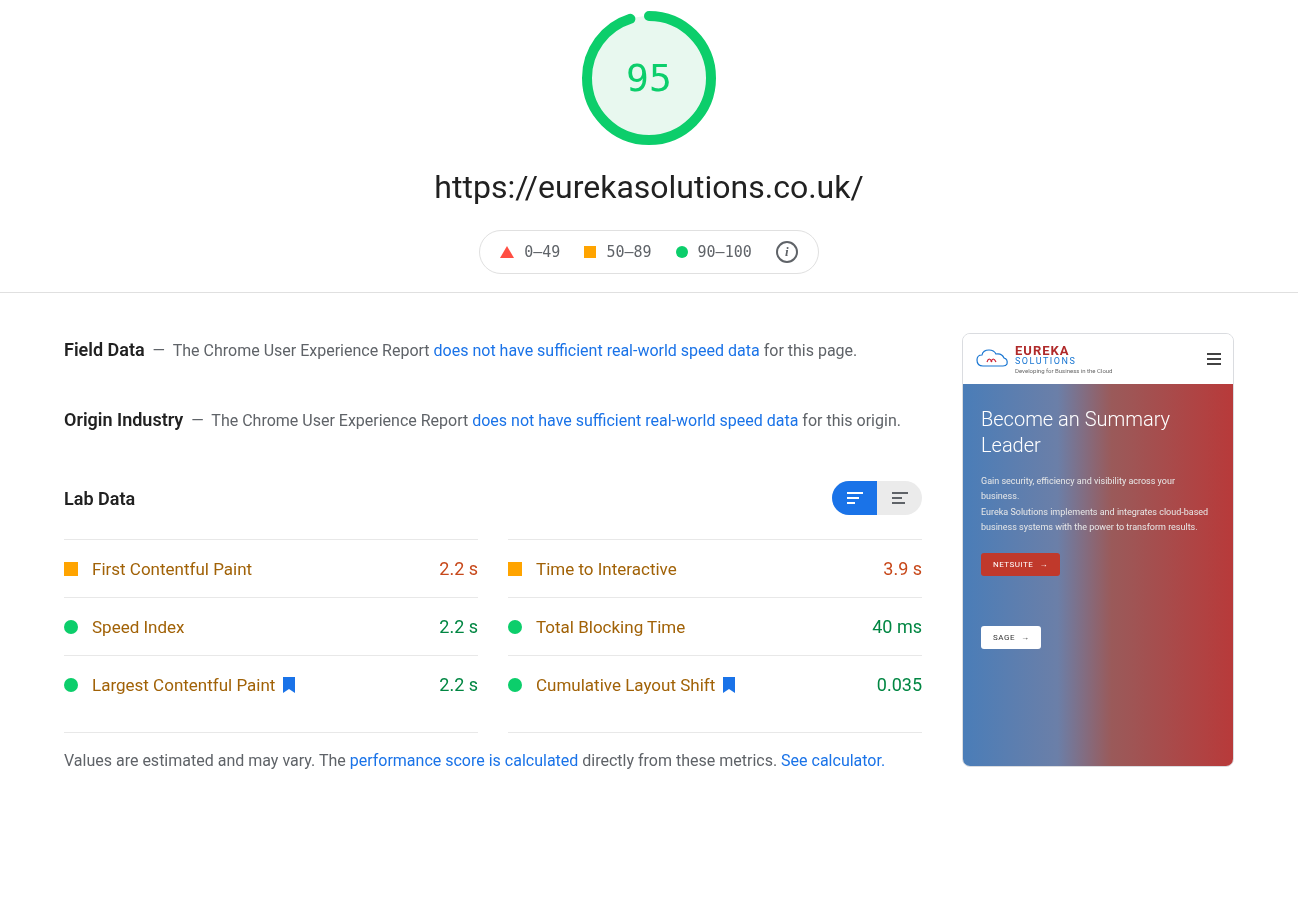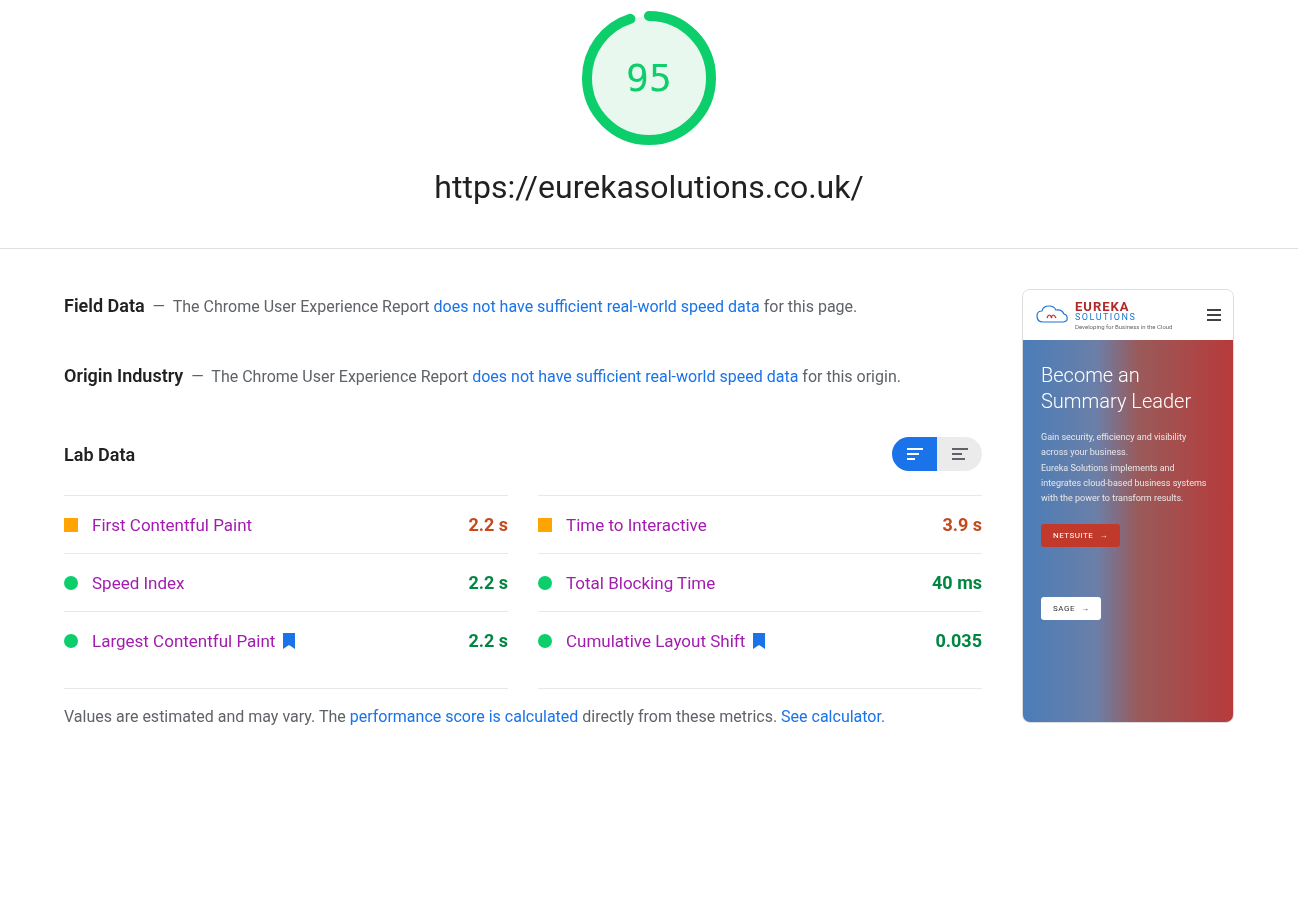--- a/index.html
+++ b/index.html
@@ -98,38 +98,38 @@
     grid-template-columns: 1fr 1fr;
     column-gap: 30px;
   }
   .metric {
     display: flex;
     align-items: center;
     padding: 18px 0;
     border-top: 1px solid #e8e8e8;
     gap: 14px;
   }
-  .metric-name { flex: 1; font-size: 17px; color: #a21caf; display: flex; align-items: center; gap: 8px; }
-  .metric-value { font-size: 18px; font-weight: 700; }
+  .metric-name { flex: 1; font-size: 17px; color: #a16207; display: flex; align-items: center; gap: 8px; }
+  .metric-value { font-size: 18px; font-weight: 400; }
   .val-avg { color: #c7481a; }
   .val-good { color: #018642; }
   .status-sq { width: 14px; height: 14px; background: #ffa400; }
   .status-ci { width: 14px; height: 14px; background: #0cce6b; border-radius: 50%; }
   .bookmark-icon { width: 12px; height: 16px; }
   .footnote {
     margin-top: 18px;
     color: #5f6368;
     font-size: 16px;
     line-height: 1.8;
     border-top: 1px solid transparent;
   }
   .footnote .grid-line { display: grid; grid-template-columns: 1fr 1fr; column-gap: 30px; }
   .footnote .grid-line > div { border-top: 1px solid #e8e8e8; height: 1px; }
   .preview {
-    width: 212px;
+    width: 272px;
     height: 434px;
     border: 1px solid #dadce0;
     border-radius: 8px;
     overflow: hidden;
     display: flex;
     flex-direction: column;
     flex-shrink: 0;
   }
   .preview-top {
     background: #fff;
@@ -177,20 +177,35 @@
 
 <div class="header-section">
   <div class="gauge">
     <svg width="140" height="140">
       <circle cx="70" cy="70" r="62" fill="#e8f8ef" stroke="none"></circle>
       <circle cx="70" cy="70" r="62" fill="none" stroke="#0cce6b" stroke-width="10" stroke-dasharray="389.5" stroke-dashoffset="19.5" stroke-linecap="round"></circle>
     </svg>
     <div class="gauge-score">95</div>
   </div>
   <div class="page-url">https://eurekasolutions.co.uk/</div>
+  <div class="legend-pill">
+    <span class="legend-item">
+      <span class="tri-icon"></span>
+      <span>0–49</span>
+    </span>
+    <span class="legend-item">
+      <span class="sq-icon"></span>
+      <span>50–89</span>
+    </span>
+    <span class="legend-item">
+      <span class="ci-icon"></span>
+      <span>90–100</span>
+    </span>
+    <span class="info-icon">i</span>
+  </div>
 </div>
 
 <div class="main">
   <div class="content">
 
     <div class="field-block">
       <span class="field-title">Field Data</span>
       &nbsp;—&nbsp;
       <span>The Chrome User Experience Report</span>
       <span class="link">does not have sufficient real-world speed data</span>

